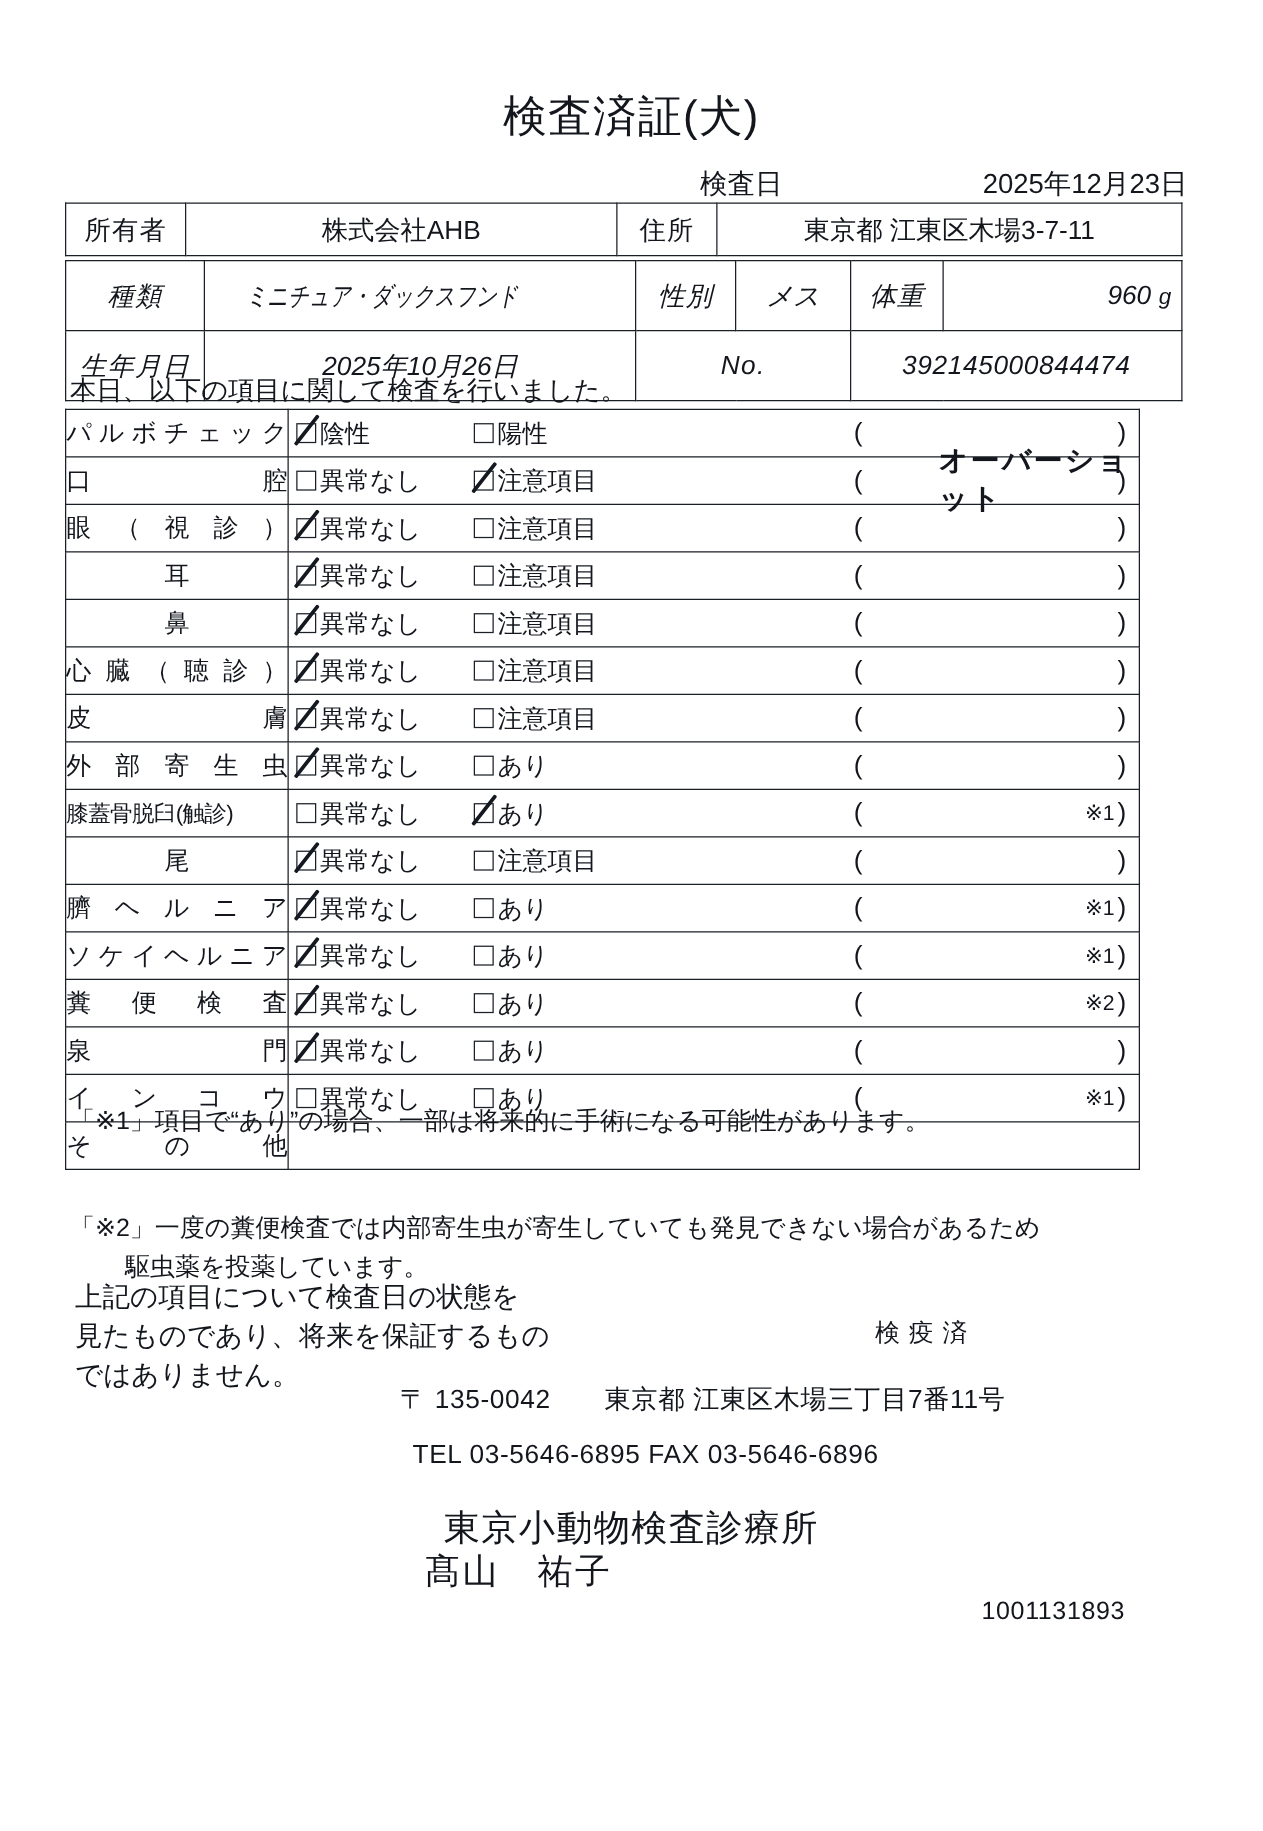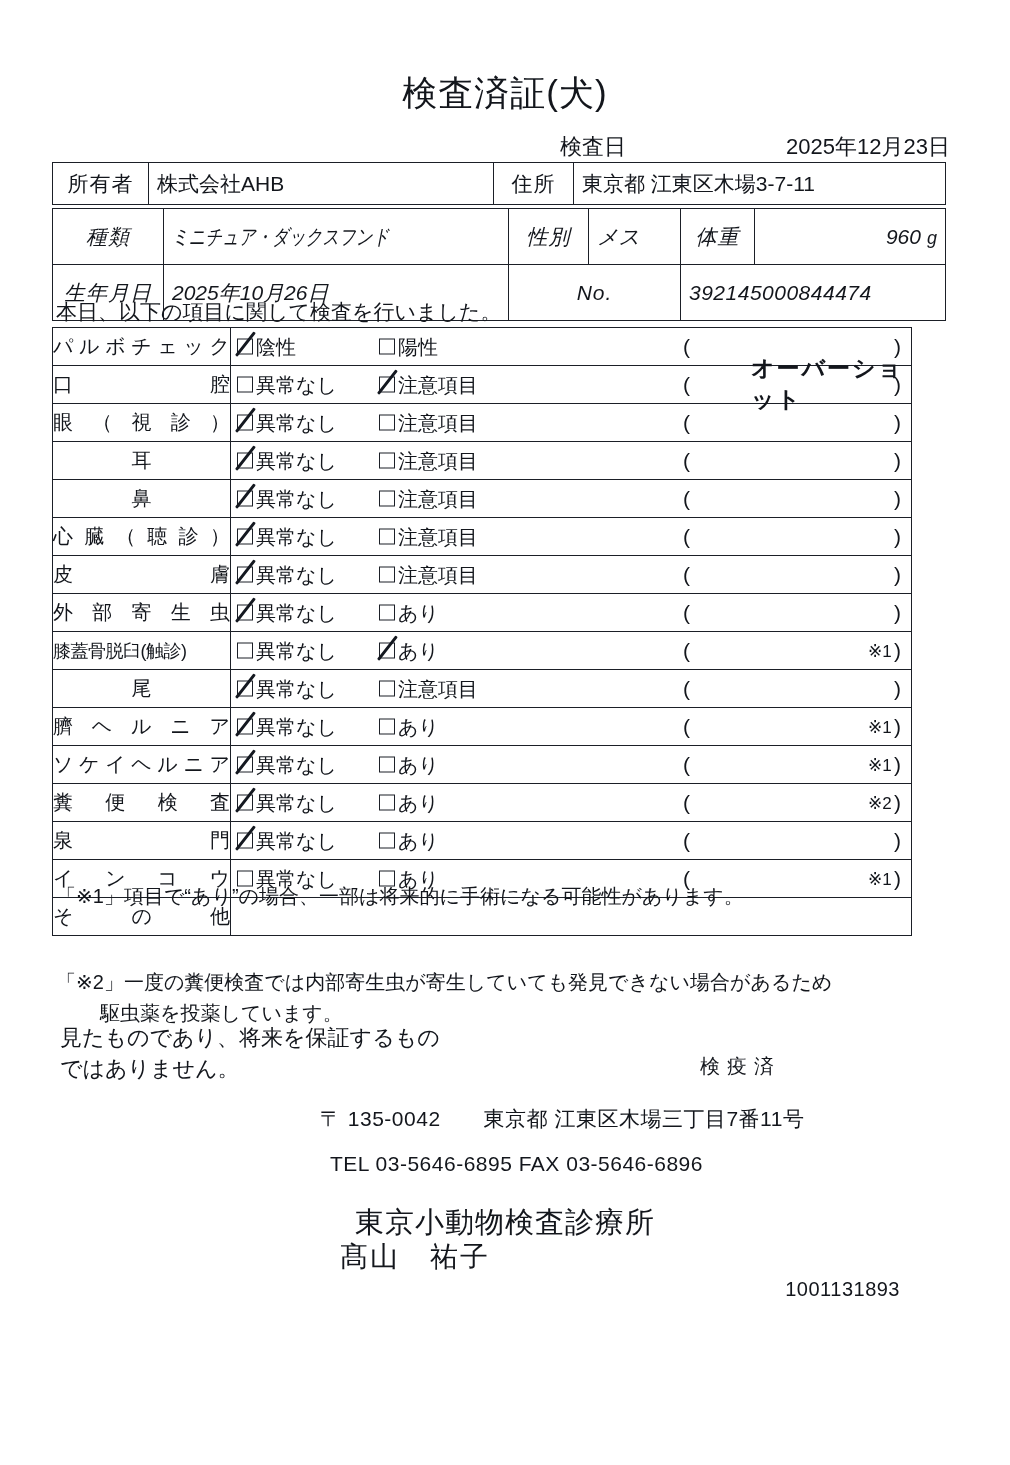--- a/index.html
+++ b/index.html
@@ -48,21 +48,21 @@
     border: 1.6px solid #1b1f27;
     padding: 0 8px;
     height: 44px;
     vertical-align: middle;
     white-space: nowrap;
   }
   .lbl-cell {
     text-align: center;
     letter-spacing: 1px;
   }
-  .val-cell { text-align: left; }
+  .val-cell { text-align: center; }
 
   
   #owner-table { left: 52px; top: 162px; width: 894px; }
   #owner-table td { height: 42px; }
 
   
   #animal-table { left: 52px; top: 208px; width: 894px; }
   #animal-table td { height: 56px; font-style: italic; }
   .breed-text {
     display: inline-block;
@@ -603,20 +603,21 @@
           <td class="ck-opts"></td>
         </tr>
       </tbody>
   </table>
 
   <div class="footnote" id="footnote-1">「※1」項目で“あり”の場合、一部は将来的に手術になる可能性があります。</div>
   <div class="footnote" id="footnote-2">「※2」一度の糞便検査では内部寄生虫が寄生していても発見できない場合があるため</div>
   <div class="footnote" id="footnote-2b">駆虫薬を投薬しています。</div>
 
   <div class="disclaimer">
+    <div>上記の項目について検査日の状態を</div>
     <div>見たものであり、将来を保証するもの</div>
     <div>ではありません。</div>
   </div>
 
   <div class="stamp">検疫済</div>
 
   <div class="contact-line" id="postal-line">〒 135-0042　　東京都 江東区木場三丁目7番11号</div>
   <div class="contact-line" id="tel-line">TEL 03-5646-6895  FAX 03-5646-6896</div>
 
   <div class="clinic-name">東京小動物検査診療所</div>

